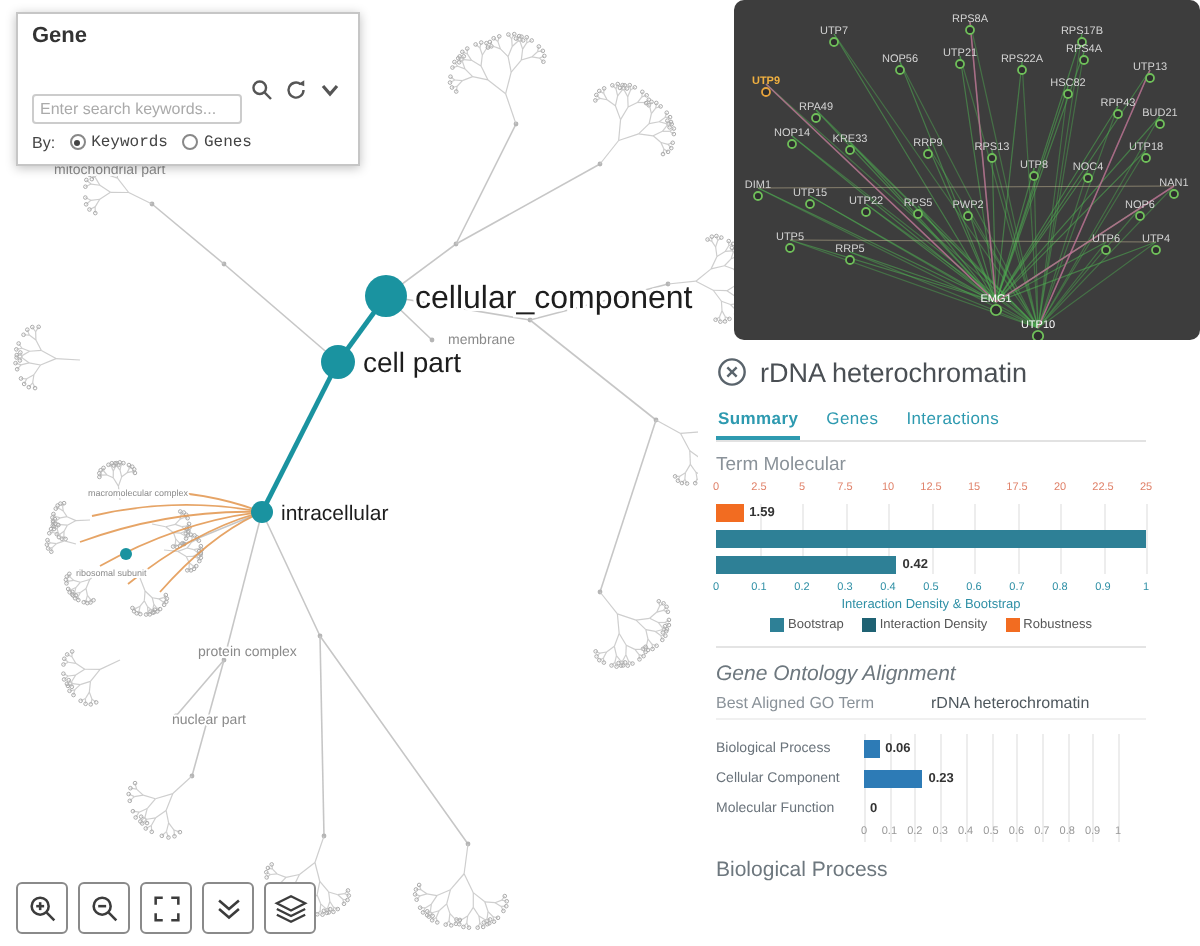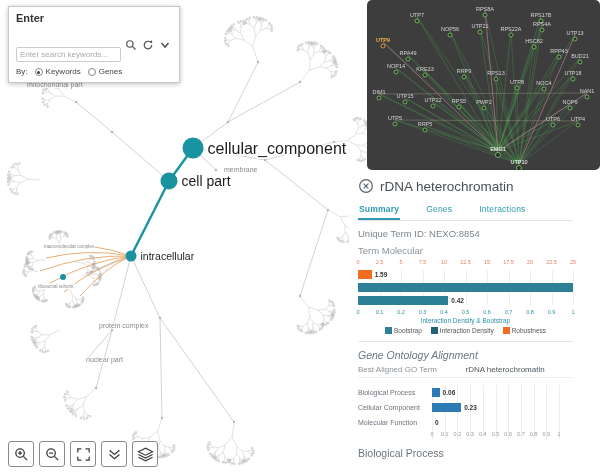--- a/index.html
+++ b/index.html
@@ -19,38 +19,38 @@
   .search-row input { flex: 1; min-width: 0; border: 1px solid #ccc; border-radius: 2px;
                       font-size: 8px; padding: 2px 3px; height: 15px; color: #333;
                       font-family: "Liberation Sans", sans-serif; margin-top: 20px; }
   .search-row input::placeholder { color: #aaa; }
   .sicon { width: 14px; height: 14px; color: #555; display: flex; align-items: center; justify-content: center; cursor: pointer; }
   .sicon svg { width: 12px; height: 12px; }
   .by-row { display: flex; align-items: center; gap: 7px; font-size: 8px; color: #444; margin-top: 5px; }
   .radio { width: 8px; height: 8px; border: 1px solid #888; border-radius: 50%;
            display: inline-block; margin-right: 3px; position: relative; vertical-align: -1px; }
   .radio.checked::after { content: ""; position: absolute; inset: 1.5px; background: #444; border-radius: 50%; }
-  label { display: inline-flex; align-items: flex-end; cursor: pointer; }
+  label { display: inline-flex; align-items: flex-start; cursor: pointer; font-family: Liberation Mono, monospace; }
 
   .toolbar { position: absolute; left: 8px; bottom: 6px; display: flex; gap: 5px; z-index: 6; }
   .tb { width: 26px; height: 26px; background: #fff; border: 1px solid #8a8a8a; border-radius: 3px;
         display: flex; align-items: center; justify-content: center; color: #3c3c3c; cursor: pointer; padding: 0; }
   .tb svg { width: 17px; height: 17px; }
 
   
   .network-panel { position: absolute; left: 367px; top: 0; width: 233px; height: 170px;
                    background: #3d3d3d; border-radius: 5px; overflow: hidden; }
 
   
   .detail-panel { position: absolute; left: 349px; top: 170px; width: 233px; height: 303px;
                   background: #fff; padding: 8px 9px 0; overflow: hidden; }
   .d-header { display: flex; align-items: center; gap: 6px; }
   .close-btn { width: 16px; height: 16px; color: #5a646c; cursor: pointer; flex: 0 0 auto; }
   .d-title { font-size: 13.5px; color: #4a4f54; }
-  .tabs { display: flex; gap: 25px; border-bottom: 1px solid #e2e2e2; margin-top: 7px; }
+  .tabs { display: flex; gap: 12px; border-bottom: 1px solid #e2e2e2; margin-top: 7px; }
   .tab { font-size: 8.5px; color: #2e9ab0; padding: 3px 1px 4px; cursor: pointer; letter-spacing: .2px; }
   .tab.active { border-bottom: 2px solid #2e9ab0; font-weight: bold; }
   .term-id { font-size: 9.5px; color: #7c868d; margin-top: 7px; }
   .sec-heading { font-size: 9.5px; color: #8a9299; margin-top: 6px; }
 
   .chart { margin-top: 3px; position: relative; }
   .ticks { position: relative; height: 7px; font-size: 5.5px; }
   .ticks span { position: absolute; transform: translateX(-50%); white-space: nowrap; }
   .ticks.top { color: #e0826a; }
   .ticks.bottom { color: #2e8fa5; }
@@ -1398,21 +1398,21 @@
           <circle cx="169" cy="181" r="8.5" fill="#1a93a0"></circle>
           <text x="181.5" y="186.04" font-size="14" fill="#1d1d1d" stroke="#fff" stroke-width="3" paint-order="stroke">cell part</text>
         </g>
         <g>
           <circle cx="131" cy="256" r="5.5" fill="#1a93a0"></circle>
           <text x="140.5" y="259.78" font-size="10.5" fill="#1d1d1d" stroke="#fff" stroke-width="3" paint-order="stroke">intracellular</text>
         </g>
       </svg>
 
     <div class="search-card">
-      <div class="search-title">Enter</div>
+      <div class="search-title">Gene</div>
       <div class="search-row">
         <input placeholder="Enter search keywords..." style="">
         <span class="sicon">
           <svg viewBox="0 0 16 16" fill="none" stroke="currentColor" stroke-width="1.6">
               <circle cx="6.5" cy="6.5" r="4.2"></circle>
               <line x1="9.8" y1="9.8" x2="14" y2="14"></line>
             </svg>
         </span>
         <span class="sicon">
           <svg viewBox="0 0 16 16" fill="none" stroke="currentColor" stroke-width="1.6">
@@ -1693,24 +1693,20 @@
         </svg>
       <div class="d-title">rDNA heterochromatin</div>
     </div>
 
     <div class="tabs" id="tabs">
         <span class="tab active">Summary</span>
         <span class="tab">Genes</span>
         <span class="tab">Interactions</span>
       </div>
 
-    <div class="term-id">
-      <span>Unique Term ID:</span>
-      <span>NEXO:8854</span>
-    </div>
 
     <div class="sec-heading">Term Molecular</div>
 
     <div class="chart">
       <div class="ticks top" id="top-ticks">
           <span style="left: 0%;">0</span>
           <span style="left: 10%;">2.5</span>
           <span style="left: 20%;">5</span>
           <span style="left: 30%;">7.5</span>
           <span style="left: 40%;">10</span>

